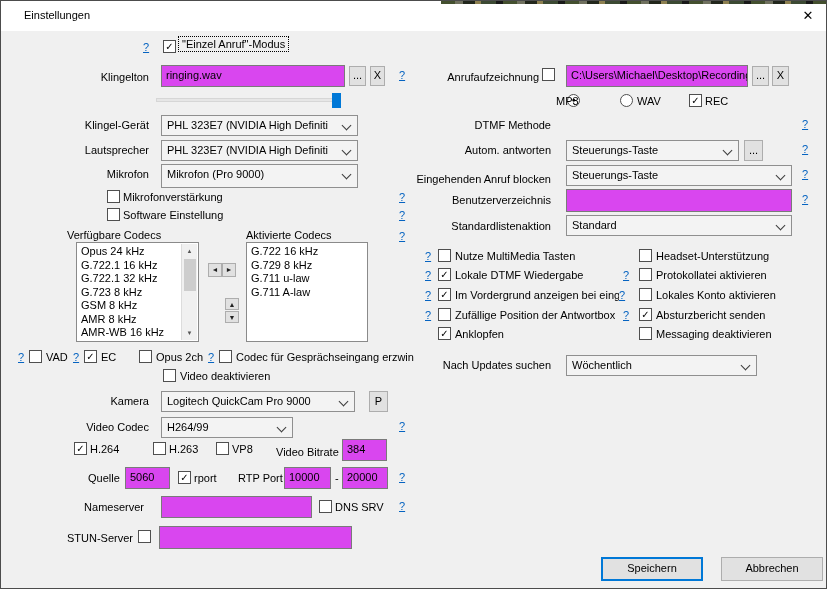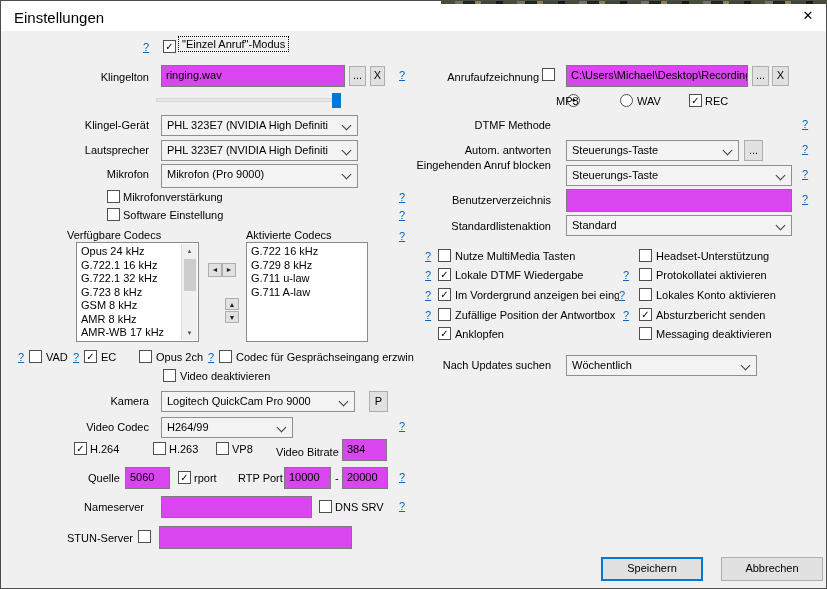--- a/index.html
+++ b/index.html
@@ -23,21 +23,21 @@
   .btn-main{border:2px solid #0078d7;line-height:19px}
   .bigbtn{line-height:20px}
   .sq{background:#e1e1e1;border:1px solid #adadad;box-sizing:border-box;font-size:7px;text-align:center;
       line-height:11px;color:#222}
   .list{background:#fff;border:1px solid #8a8a8a;box-sizing:border-box;padding:2px 0 0 4px;
       line-height:13.5px;white-space:nowrap;overflow:hidden}
   .sb{position:absolute;top:1px;right:1px;bottom:1px;width:15px;background:#f0f0f0;border-left:1px solid #dcdcdc}
   .sb-btn{height:14px;text-align:center;font-size:6px;line-height:14px;color:#555}
   .thumb{position:absolute;top:15px;left:2px;width:12px;height:32px;background:#cdcdcd}
   .tbar{position:absolute;top:0;left:0;width:100%;height:30px;background:#fff}
-  .title{top:8px;left:13px;font-size:15px}
+  .title{top:8px;left:23px;font-size:11px}
   .close{top:5px;left:795px;width:24px;height:20px;text-align:center;font-size:13px;line-height:20px}
   .sliver{position:absolute;top:0;left:440px;width:386px;height:3px;
       background:repeating-linear-gradient(90deg,#44502f 0 14px,#70715f 14px 22px,#22271c 22px 34px,
       #8d8050 34px 40px,#3c4a33 40px 55px,#191919 55px 62px)}
   .track{background:#e6e6e6;border:1px solid #d6d6d6;box-sizing:border-box}
   .shandle{background:#0078d7}
   .focus-dotted{outline:1px dotted #000;padding:1px 3px}
 </style>
 </head>
 <body>
@@ -83,21 +83,21 @@
   <div class="abs" style="left:245px;top:228px">Aktivierte Codecs</div>
   <span class="abs help" style="left:398px;top:229px">?</span>
 
   <div class="abs list" style="left:75px;top:241px;width:123px;height:100px">
     <div>Opus 24 kHz</div>
     <div>G.722.1 16 kHz</div>
     <div>G.722.1 32 kHz</div>
     <div>G.723 8 kHz</div>
     <div>GSM 8 kHz</div>
     <div>AMR 8 kHz</div>
-    <div>AMR-WB 17 kHz</div>
+    <div>AMR-WB 16 kHz</div>
     <div class="sb">
       <div class="sb-btn">▲</div>
       <div class="thumb"></div>
       <div class="sb-btn" style="position:absolute;bottom:0;left:0;right:0">▼</div>
     </div>
   </div>
 
   <div class="abs list" style="left:245px;top:241px;width:122px;height:100px">
     <div>G.722 16 kHz</div>
     <div>G.729 8 kHz</div>
@@ -176,21 +176,21 @@
   <div class="abs" style="left:704px;top:94px">REC</div>
 
   <div class="abs ra" style="left:420px;top:118px;width:130px">DTMF Methode</div>
   <span class="abs help" style="left:801px;top:117px">?</span>
 
   <div class="abs ra" style="left:420px;top:143px;width:130px">Autom. antworten</div>
   <div class="combo" style="left:565px;top:139px;width:173px;height:21px"><span>Steuerungs-Taste</span><i class="chev"></i></div>
   <div class="abs btn" style="left:743px;top:139px;width:19px;height:21px;line-height:18px">...</div>
   <span class="abs help" style="left:801px;top:142px">?</span>
 
-  <div class="abs ra" style="left:410px;top:158px;width:140px">Eingehenden Anruf blocken</div>
+  <div class="abs ra" style="left:410px;top:172px;width:140px">Eingehenden Anruf blocken</div>
   <div class="combo" style="left:565px;top:164px;width:226px;height:21px"><span>Steuerungs-Taste</span><i class="chev"></i></div>
   <span class="abs help" style="left:801px;top:167px">?</span>
 
   <div class="abs ra" style="left:420px;top:193px;width:130px">Benutzerverzeichnis</div>
   <div class="abs input" style="left:565px;top:188px;width:226px;height:23px"><span></span></div>
   <span class="abs help" style="left:801px;top:192px">?</span>
 
   <div class="abs ra" style="left:420px;top:219px;width:130px">Standardlistenaktion</div>
   <div class="combo" style="left:565px;top:214px;width:226px;height:21px"><span>Standard</span><i class="chev"></i></div>
 

